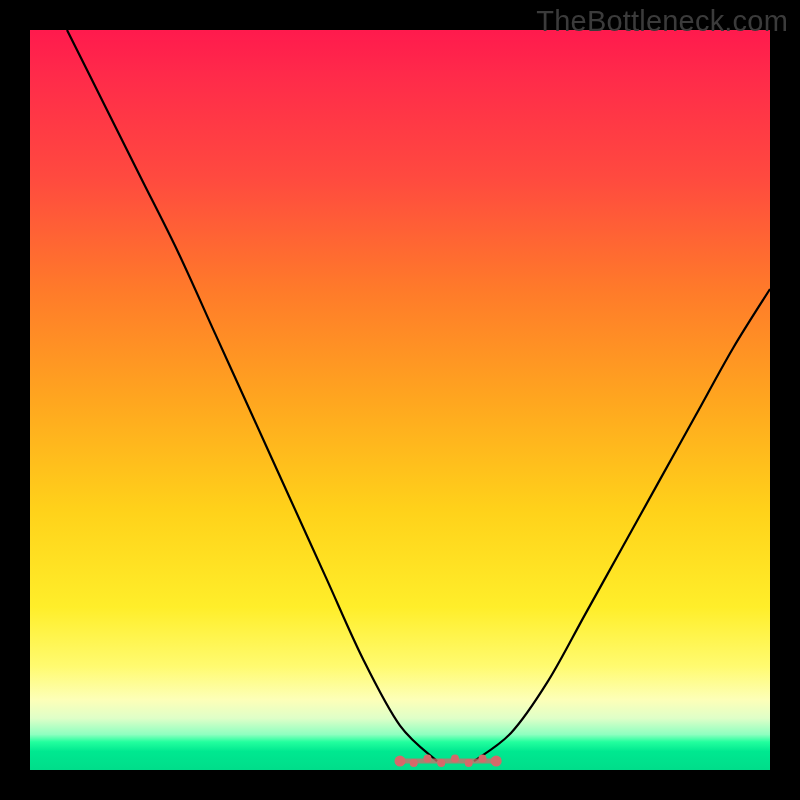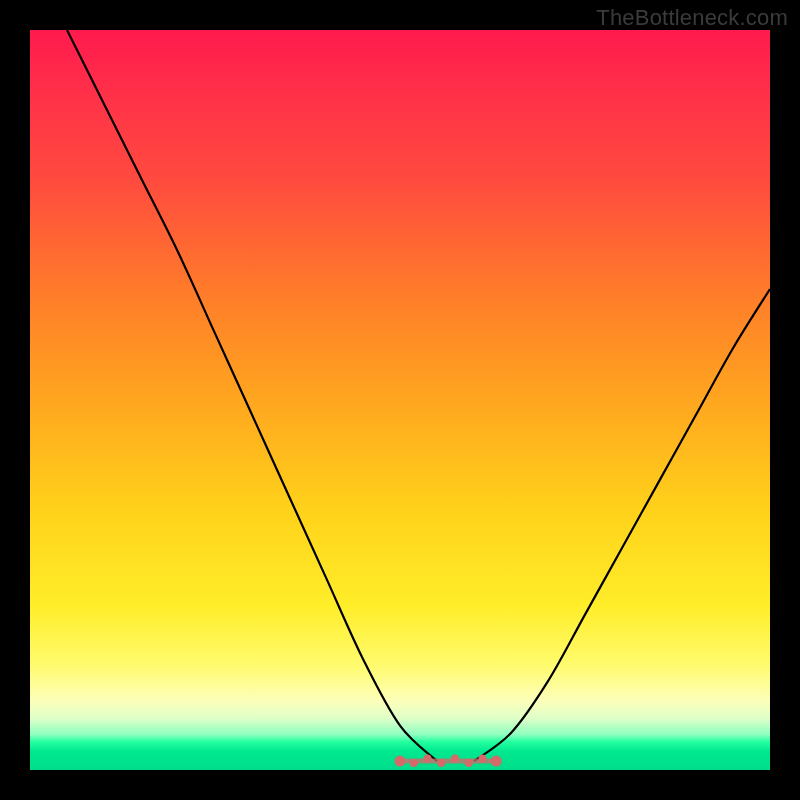--- a/index.html
+++ b/index.html
@@ -54,21 +54,21 @@
     left: 0;
     top: 0;
     width: 100%;
     height: 100%;
   }
   .watermark {
     position: absolute;
     top: 5px;
     right: 12px;
     color: #3b3b3b;
-    font-size: 22px;
+    font-size: 29px;
     font-weight: 500;
     letter-spacing: 0.2px;
     font-family: Arial, sans-serif;
     text-align: right;
   }
 </style>
 </head>
 <body>
 
 <div class="frame">

